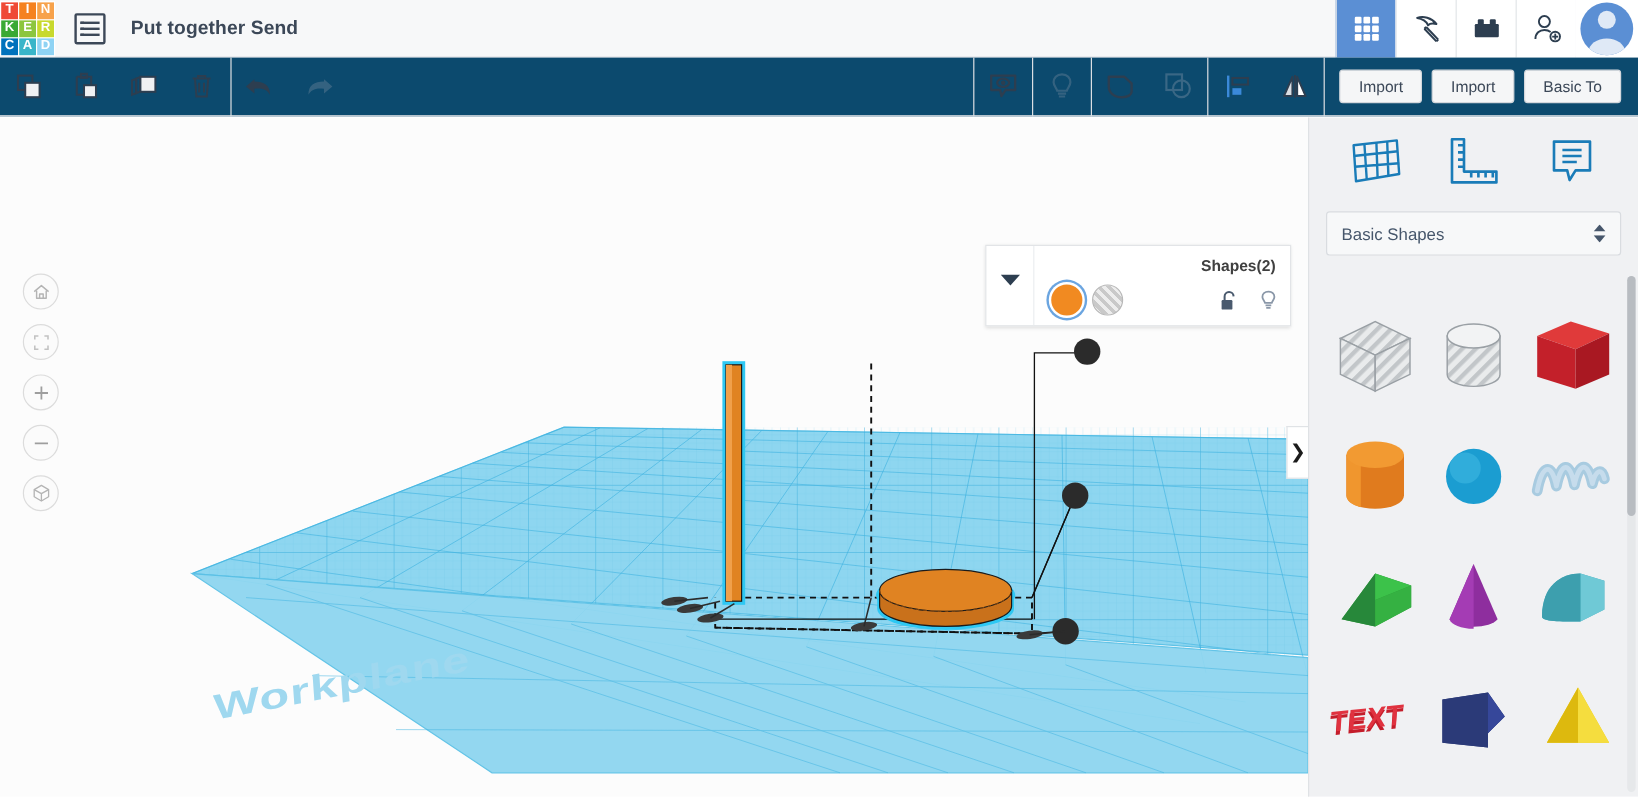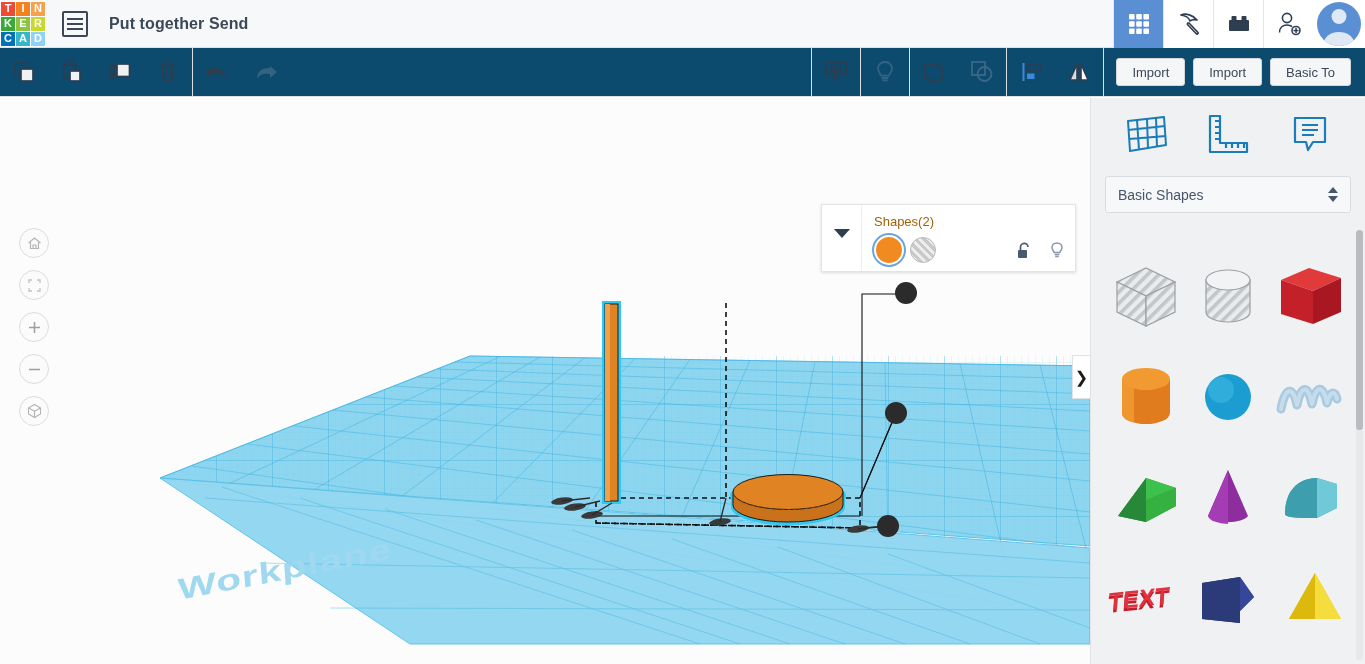--- a/index.html
+++ b/index.html
@@ -146,21 +146,21 @@
     border: 1px solid #e2e4e7;
     box-shadow: 0 1px 3px rgba(0,0,0,.13);
     display: flex;
   }
   .sp-arrow {
     width: 40px; display: flex; align-items: flex-start; justify-content: center;
     padding-top: 22px;
     border-right: 1px solid #eceef0;
   }
   .sp-body { flex: 1; padding: 9px 12px 0 12px; position: relative; }
-  .sp-title { font-size: 13px; font-weight: normal; color: #a16207; }
+  .sp-title { font-size: 13px; font-weight: bold; color: #404040; text-align: right; }
   .sp-swatches { display: flex; gap: 8px; margin-top: 8px; align-items: center; }
   .sw {
     width: 26px; height: 26px; border-radius: 50%;
   }
   .sw.solid { background: #f18a21; box-shadow: 0 0 0 2px #ffffff, 0 0 0 4px #6ba5e0; margin-left: 2px;}
   .sw.hole {
     background:
       repeating-linear-gradient(45deg, #c9c9c9 0 3px, #ededed 3px 6px);
     border: 1px solid #b8b8b8;
   }

